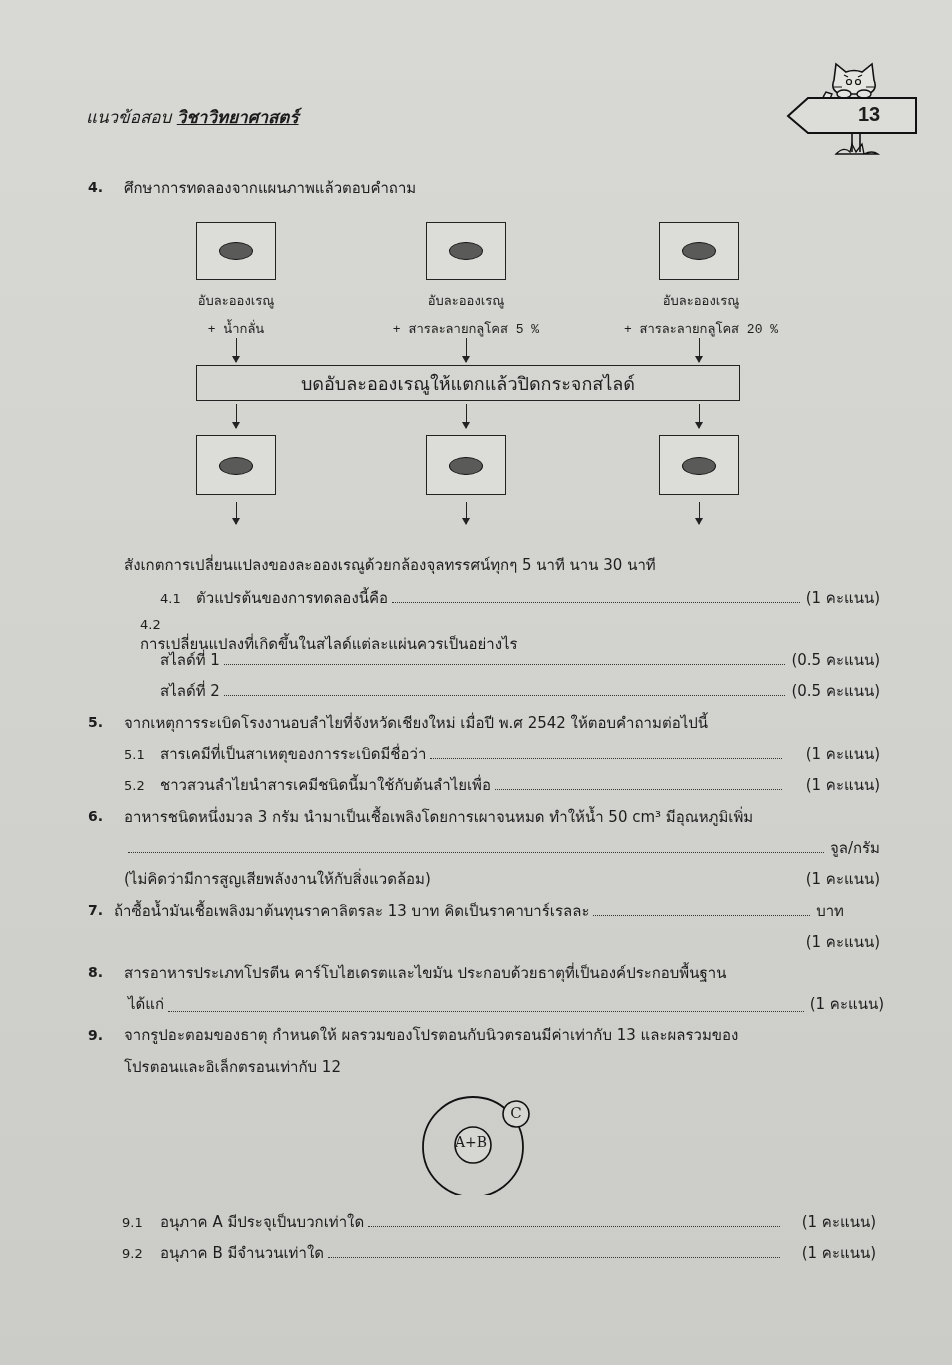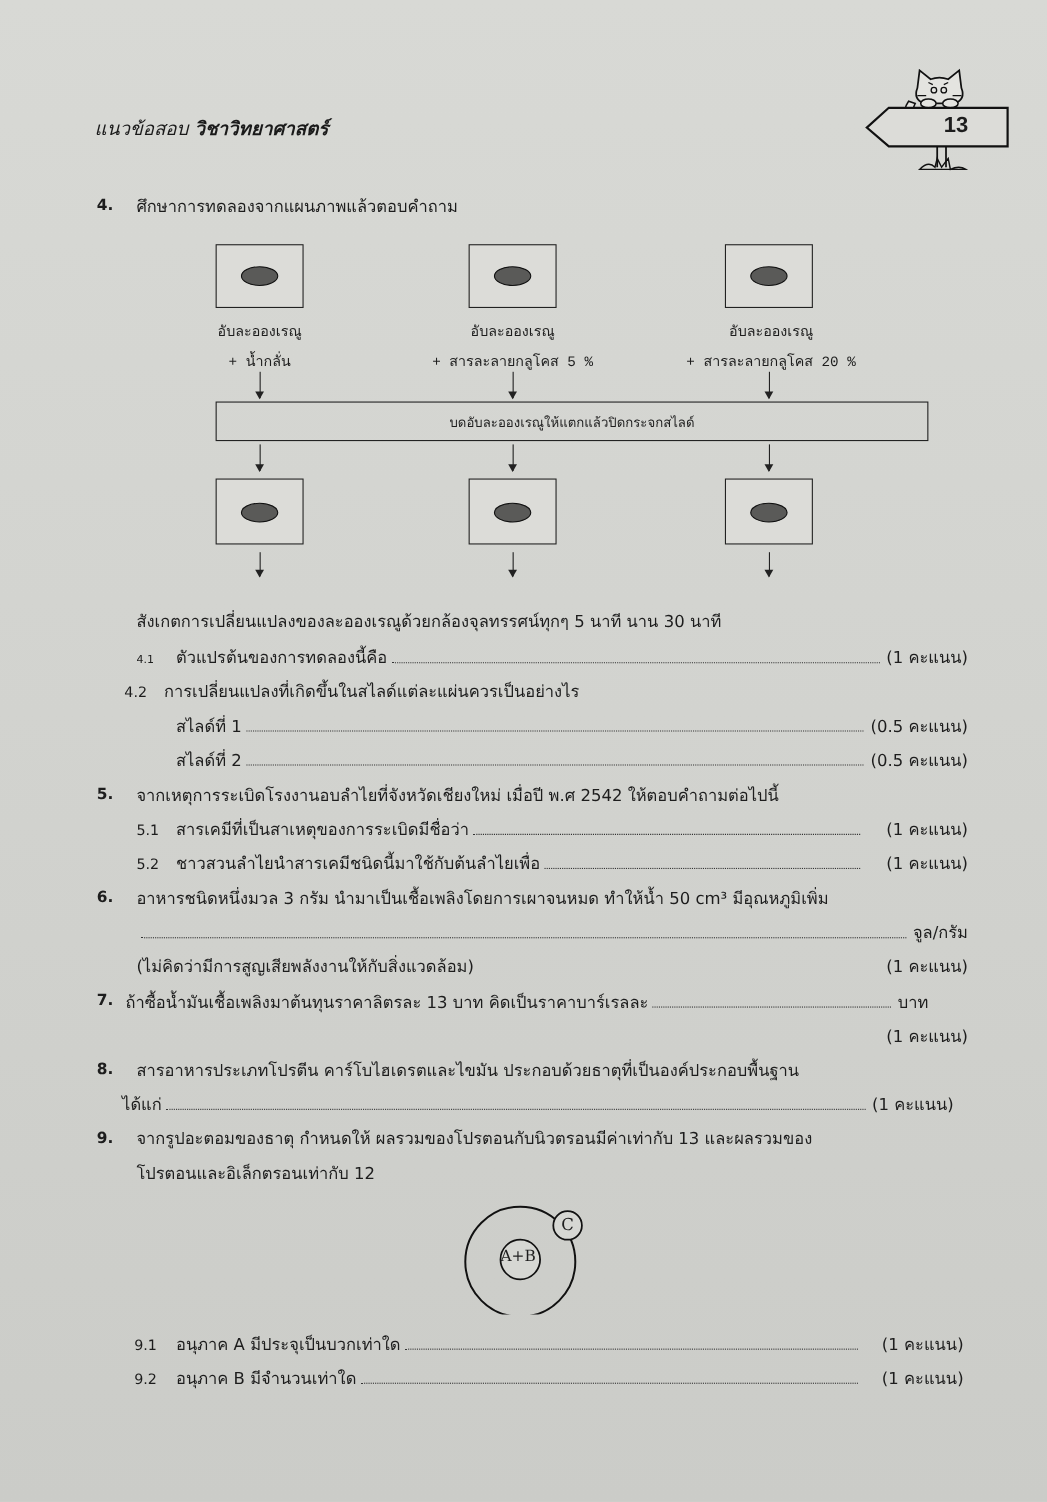--- a/index.html
+++ b/index.html
@@ -10,21 +10,21 @@
     color: #1d1d1d;
   }
   .page {
     position: absolute; left: 0; top: 0; width: 952px; height: 1365px;
     background: linear-gradient(180deg, #d8d9d5 0%, #d3d4d0 40%, #cbccc8 100%);
   }
   .header-title {
     position: absolute; left: 86px; top: 103px;
     font-size: 17px; font-style: italic; color: #1a1a1a;
   }
-  .header-title b { font-weight: bold; }
+  .header-title b { font-weight: bold; text-decoration: underline; }
   .page-sign { position: absolute; left: 786px; top: 58px; width: 134px; height: 100px; }
   .page-num {
     position: absolute; left: 858px; top: 103px; font-size: 20px; font-weight: bold;
     font-family: "Liberation Sans", sans-serif;
   }
   .q { position: absolute; font-size: 15px; white-space: nowrap; }
   .qnum { position: absolute; font-weight: bold; font-size: 14px; }
   .line { position: absolute; font-size: 15px; white-space: nowrap; display: flex; align-items: baseline; }
   .dots {
     flex: 1; border-bottom: 1.5px dotted #333; margin: 0 6px 4px 4px; height: 1px;
@@ -39,23 +39,23 @@
     border-radius: 50%; background: #5a5a58; border: 1.5px solid #111; box-sizing: border-box;
   }
   .label { position: absolute; font-size: 13px; text-align: center; white-space: nowrap; font-family: Liberation Mono, monospace; }
   .arrow { position: absolute; width: 1px; background: #222; }
   .arrow::after {
     content: ""; position: absolute; left: -4px; bottom: -1px;
     border-left: 4.5px solid transparent; border-right: 4.5px solid transparent;
     border-top: 7px solid #222;
   }
   .process-box {
-    position: absolute; left: 196px; top: 365px; width: 648px; height: 36px;
+    position: absolute; left: 196px; top: 365px; width: 544px; height: 36px;
     border: 1.5px solid #222; box-sizing: border-box;
-    display: flex; align-items: center; justify-content: center; font-size: 12px;
+    display: flex; align-items: center; justify-content: center; font-size: 18px;
   }
   .atom { position: absolute; left: 420px; top: 1095px; width: 120px; height: 100px; }
   .atom-label { font-family: "DejaVu Serif", serif; }
 </style>
 </head>
 <body>
 
 <div class="page">
 
   <div class="header-title">
@@ -128,26 +128,26 @@
       <div class="oval" style="top:21px;"></div>
     </div>
 
   <div class="arrow" style="left:236px; top:502px; height:22px;"></div>
   <div class="arrow" style="left:466px; top:502px; height:22px;"></div>
   <div class="arrow" style="left:699px; top:502px; height:22px;"></div>
 
   <div class="q" style="left:124px; top:553px;">สังเกตการเปลี่ยนแปลงของละอองเรณูด้วยกล้องจุลทรรศน์ทุกๆ 5 นาที  นาน  30  นาที</div>
 
   <div class="line" style="left:124px; top:586px; width:756px;">
-    <span style="width:36px; font-size:10px;">4.1</span>
+    <span style="width:36px; font-size:13px;margin-left:36px;">4.1</span>
     <span>ตัวแปรต้นของการทดลองนี้คือ</span>
     <span class="dots"></span>
     <span class="score">(1 คะแนน)</span>
   </div>
-  <div class="line" style="left:113px; top:617px; width:756px;">
+  <div class="line" style="left:140px; top:617px; width:756px;flex-direction:column;">
     <span style="width:36px; font-size:13px;">4.2</span>
     <span>การเปลี่ยนแปลงที่เกิดขึ้นในสไลด์แต่ละแผ่นควรเป็นอย่างไร</span>
   </div>
   <div class="line" style="left:160px; top:648px; width:720px;">
     <span>สไลด์ที่ 1</span>
     <span class="dots"></span>
     <span class="score">(0.5 คะแนน)</span>
   </div>
   <div class="line" style="left:160px; top:679px; width:720px;">
     <span>สไลด์ที่ 2</span>
@@ -185,21 +185,21 @@
   <div class="qnum" style="left:88px; top:902px;">7.</div>
   <div class="line" style="left:114px; top:899px; width:730px;">
     <span>ถ้าซื้อน้ำมันเชื้อเพลิงมาต้นทุนราคาลิตรละ 13  บาท  คิดเป็นราคาบาร์เรลละ</span>
     <span class="dots"></span>
     <span class="score">บาท</span>
   </div>
   <div class="q" style="right:72px; top:930px;">(1 คะแนน)</div>
 
   <div class="qnum" style="left:88px; top:964px;">8.</div>
   <div class="q" style="left:124px; top:961px;">สารอาหารประเภทโปรตีน  คาร์โบไฮเดรตและไขมัน  ประกอบด้วยธาตุที่เป็นองค์ประกอบพื้นฐาน</div>
-  <div class="line" style="left:111px; top:992px; width:756px;">
+  <div class="line" style="left:128px; top:992px; width:756px;align-items:flex-end;">
     <span>ได้แก่</span>
     <span class="dots"></span>
     <span class="score">(1 คะแนน)</span>
   </div>
 
   <div class="qnum" style="left:88px; top:1027px;">9.</div>
   <div class="q" style="left:124px; top:1023px;">จากรูปอะตอมของธาตุ  กำหนดให้  ผลรวมของโปรตอนกับนิวตรอนมีค่าเท่ากับ   13   และผลรวมของ</div>
   <div class="q" style="left:124px; top:1055px;">โปรตอนและอิเล็กตรอนเท่ากับ  12</div>
 
   <svg class="atom" viewBox="0 0 120 100">

